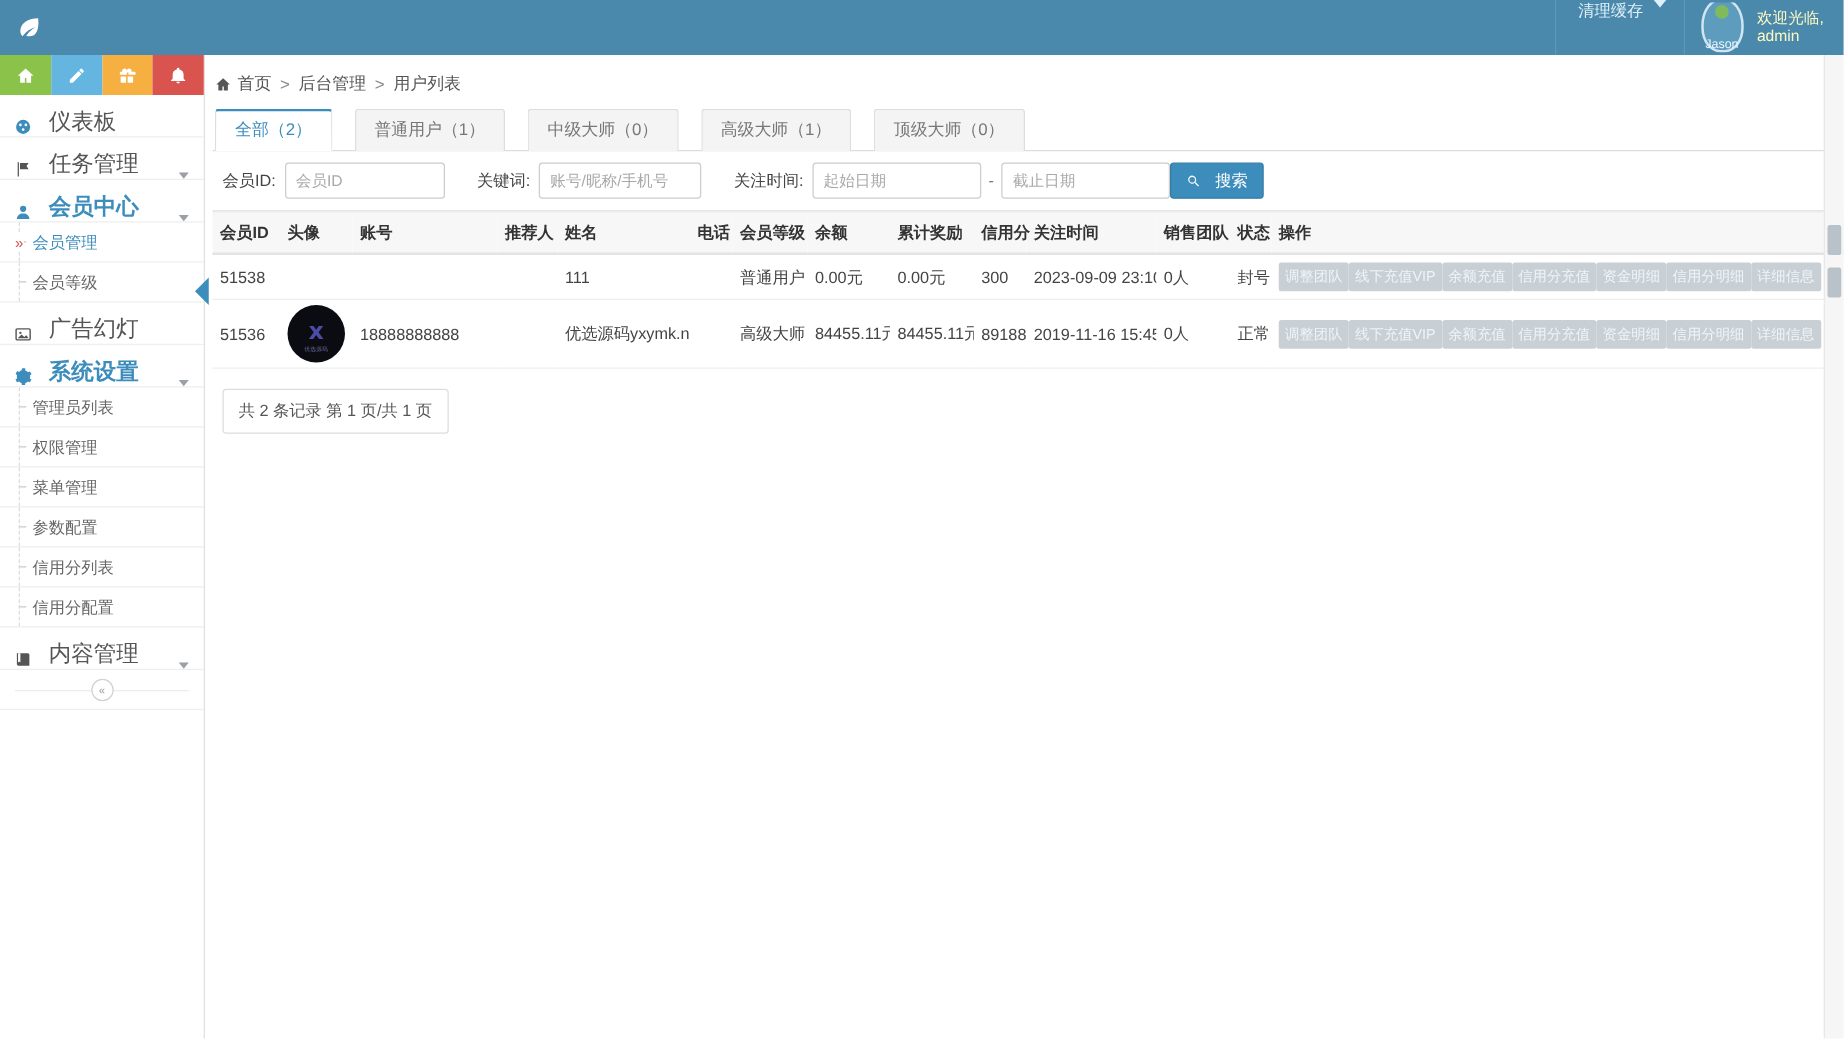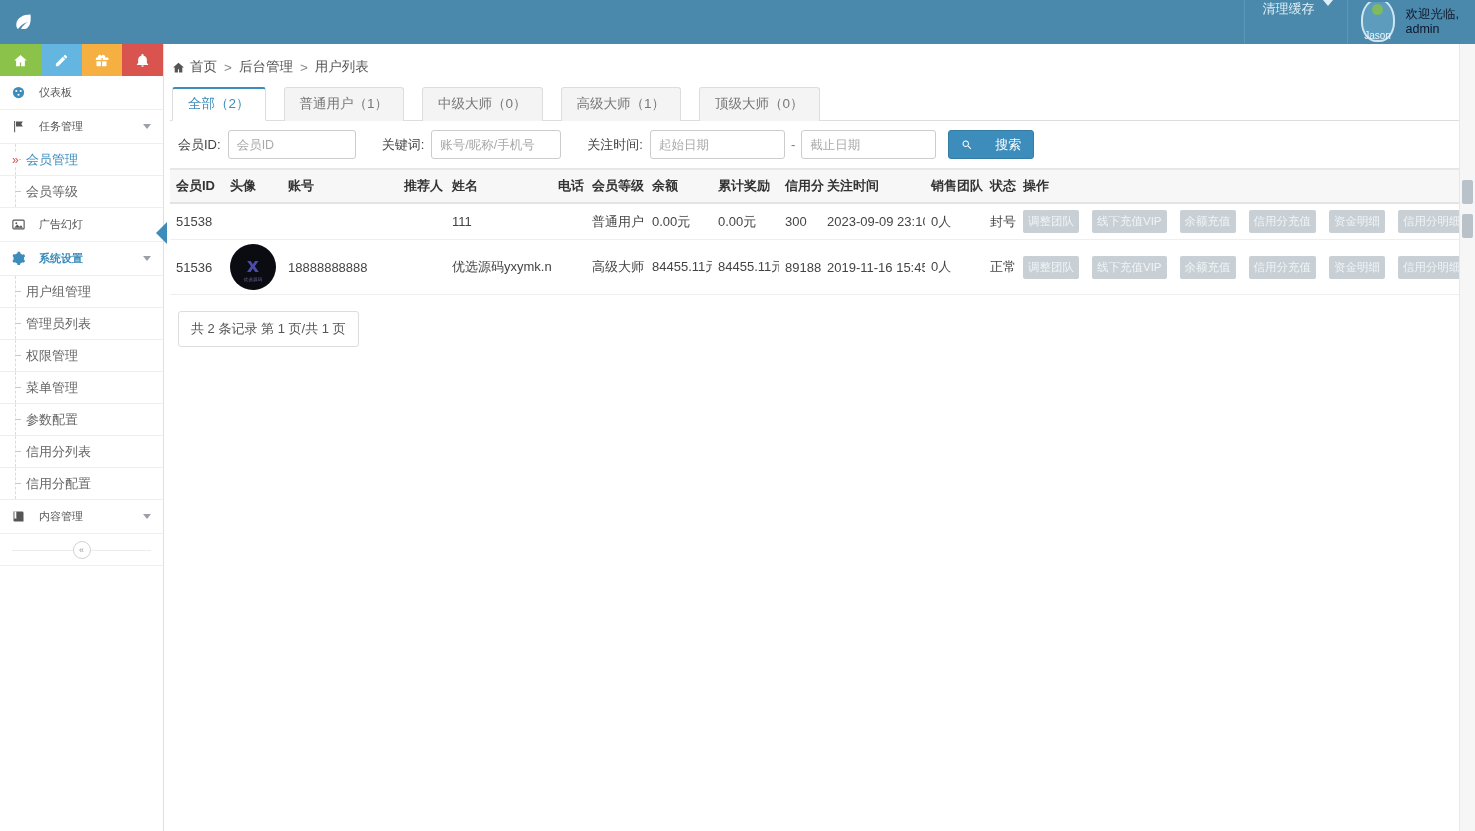--- a/index.html
+++ b/index.html
@@ -63,45 +63,45 @@
   }
   .avatar-top .head {
     position: absolute; left: 14px; top: 2px; width: 11px; height: 11px;
     background: #7fba5c; border-radius: 50%;
   }
   .avatar-top .nm {
     position: relative; z-index: 2; color: #eaf6fd; font-size: 10px;
     padding-bottom: 1px; letter-spacing: 0;
   }
   .welcome {
-    color: #0f172a; font-size: 12.5px; line-height: 15px;
+    color: #fef9c3; font-size: 12.5px; line-height: 15px;
   }
 
   
   .sidebar {
     position: absolute; left: 0; top: 44px; width: 164px; height: 787px;
     background: #fff; border-right: 1px solid #e0e0e0;
   }
   .quickbar { display: flex; height: 32px; }
   .qbtn {
     flex: 1; display: flex; align-items: center; justify-content: center;
     color: #fff; cursor: pointer;
   }
   .qbtn svg { width: 15px; height: 15px; fill: #fff; }
   .q-green  { background: #8bc34a; }
   .q-blue   { background: #64b5e0; }
   .q-orange { background: #f5b041; }
   .q-red    { background: #d9534f; }
 
   .menu { list-style: none; margin: 0; padding: 0; }
   .menu-item {
-    display: flex; align-items: center; height: 34px;
+    display: flex; align-items: flex-end; height: 34px;
     border-bottom: 1px solid #eeeeee;
     padding: 0 12px 0 11px; cursor: pointer; position: relative;
-    color: #555; font-size: 11px;
+    color: #555; font-size: 18px;
   }
   .menu-item .mi-icon {
     width: 20px; display: flex; align-items: center; justify-content: flex-start;
     margin-right: 8px;
   }
   .menu-item .mi-icon svg { width: 15px; height: 15px; fill: #3c8dbc; }
   .menu-item .mi-label { flex: 1; }
   .menu-item.active { color: #3c8dbc; font-weight: bold; }
   .chev {
     width: 0; height: 0;
@@ -186,22 +186,22 @@
   .fld {
     height: 29px; border: 1px solid #ccc; border-radius: 3px;
     padding: 0 8px; font-size: 12.5px; color: #333; background: #fff;
     outline: none; font-family: "Liberation Sans", sans-serif;
   }
   .fld::placeholder { color: #a9a9a9; }
   .sp { width: 26px; }
   .dash { margin: 0 6px; color: #777; }
   .btn-search {
     height: 29px; background: #3c8dbc; color: #fff; border: 1px solid #357ca5;
-    border-radius: 3px; font-size: 13px; padding: 0 12px; margin-left: 12px;
-    display: flex; align-items: center; gap: 22px; cursor: pointer;
+    border-radius: 3px; font-size: 13px; padding: 0 12px; 
+    display: flex; align-items: center; gap: 11px; cursor: pointer;
     font-family: "Liberation Sans", sans-serif;
   }
   .btn-search svg { width: 12px; height: 12px; fill: #fff; }
 
   
   table.grid { width: 100%; border-collapse: collapse; table-layout: fixed; }
   table.grid th {
     background: #f7f7f7; border-bottom: 2px solid #e3e3e3; border-top: 1px solid #e8e8e8;
     font-size: 13px; font-weight: bold; color: #333;
     text-align: left; padding: 7px 6px; white-space: nowrap;
@@ -217,21 +217,21 @@
   .av {
     width: 46px; height: 46px; border-radius: 50%; background: #0b0b12;
     display: flex; align-items: center; justify-content: center;
     position: relative; overflow: hidden;
   }
   .av .xlogo { font-size: 19px; font-weight: bold; color: #4b4ba8;
     font-family: "DejaVu Sans", sans-serif; line-height: 1; margin-bottom: 4px; }
   .av .sublogo { position: absolute; bottom: 8px; left: 0; right: 0;
     text-align: center; font-size: 4.5px; color: #6b6b9c; letter-spacing: .3px; }
 
-  .ops { display: flex; gap: 13px; }
+  .ops { display: flex; gap: 0; }
   .opbtn {
     background: #c8d0d6; color: #f0f4f6; border: none; border-radius: 2px;
     font-size: 11.5px; padding: 4px 5px; cursor: pointer; white-space: nowrap;
     font-family: "Liberation Sans", sans-serif;
   }
 
   
   .pager {
     margin: 16px 0 0 8px; display: inline-block;
     border: 1px solid #ddd; border-radius: 3px; background: #fff;
@@ -316,20 +316,30 @@
       </li>
       <li class="menu-item">
         <span class="mi-icon">
           <svg viewBox="0 0 24 24">
               <path fill="#555" d="M5 3h1.6v18H5zM8 3.8h11l-2.6 4 2.6 4H8z"></path>
             </svg>
         </span>
         <span class="mi-label">任务管理</span>
         <span class="chev"></span>
       </li>
+      <li class="menu-item active">
+        <span class="mi-icon">
+          <svg viewBox="0 0 24 24">
+              <circle cx="12" cy="8" r="4" fill="#3c8dbc"></circle>
+              <path fill="#3c8dbc" d="M4 21c0-4.4 3.6-7 8-7s8 2.6 8 7z"></path>
+            </svg>
+        </span>
+        <span class="mi-label">会员中心</span>
+        <span class="chev"></span>
+      </li>
     </ul>
 
     <ul class="sub">
       <li class="sub-item active">
         <span class="arrow-red">»</span>
         <span>会员管理</span>
       </li>
       <li class="sub-item">
         <span>会员等级</span>
       </li>
@@ -351,23 +361,20 @@
           <svg viewBox="0 0 24 24">
               <path fill="#3c8dbc" d="M12 8a4 4 0 1 0 0 8 4 4 0 0 0 0-8zm9 4c0-.7-.1-1.3-.2-2l2-1.5-2-3.4-2.4 1a7.8 7.8 0 0 0-3.4-2L14.6 1h-4l-.4 2.6a7.8 7.8 0 0 0-3.4 2l-2.4-1-2 3.4L4.2 10a8.4 8.4 0 0 0 0 4l-2 1.5 2 3.4 2.4-1a7.8 7.8 0 0 0 3.4 2l.4 2.6h4l.4-2.6a7.8 7.8 0 0 0 3.4-2l2.4 1 2-3.4-2-1.5c.1-.7.2-1.3.2-2zm-9 2.2a2.2 2.2 0 1 1 0-4.4 2.2 2.2 0 0 1 0 4.4z"></path>
             </svg>
         </span>
         <span class="mi-label">系统设置</span>
         <span class="chev"></span>
       </li>
     </ul>
 
     <ul class="sub">
-      <li class="sub-item">
-          <span>用户组管理</span>
-        </li>
       <li class="sub-item">
           <span>管理员列表</span>
         </li>
       <li class="sub-item">
           <span>权限管理</span>
         </li>
       <li class="sub-item">
           <span>菜单管理</span>
         </li>
       <li class="sub-item">

